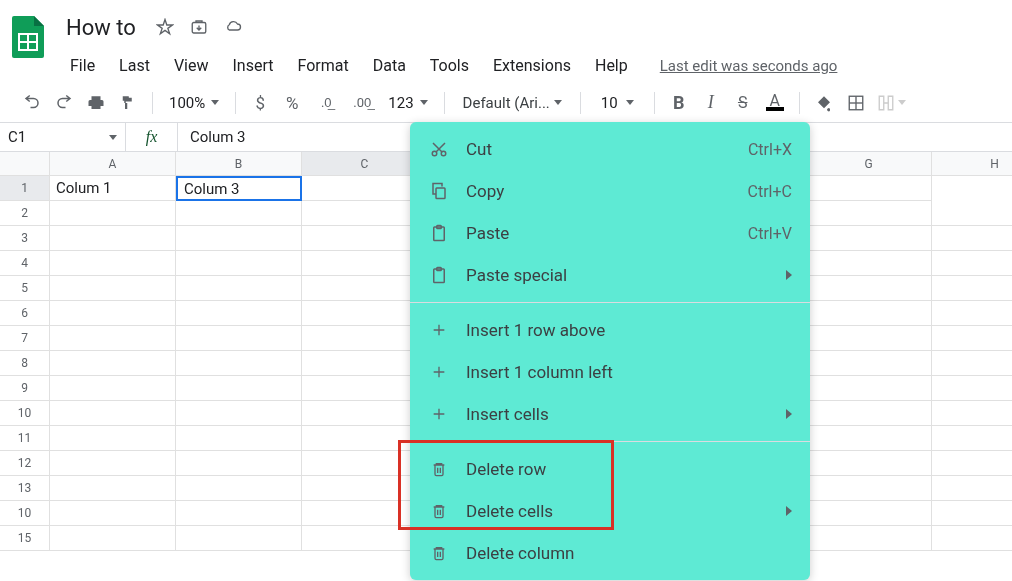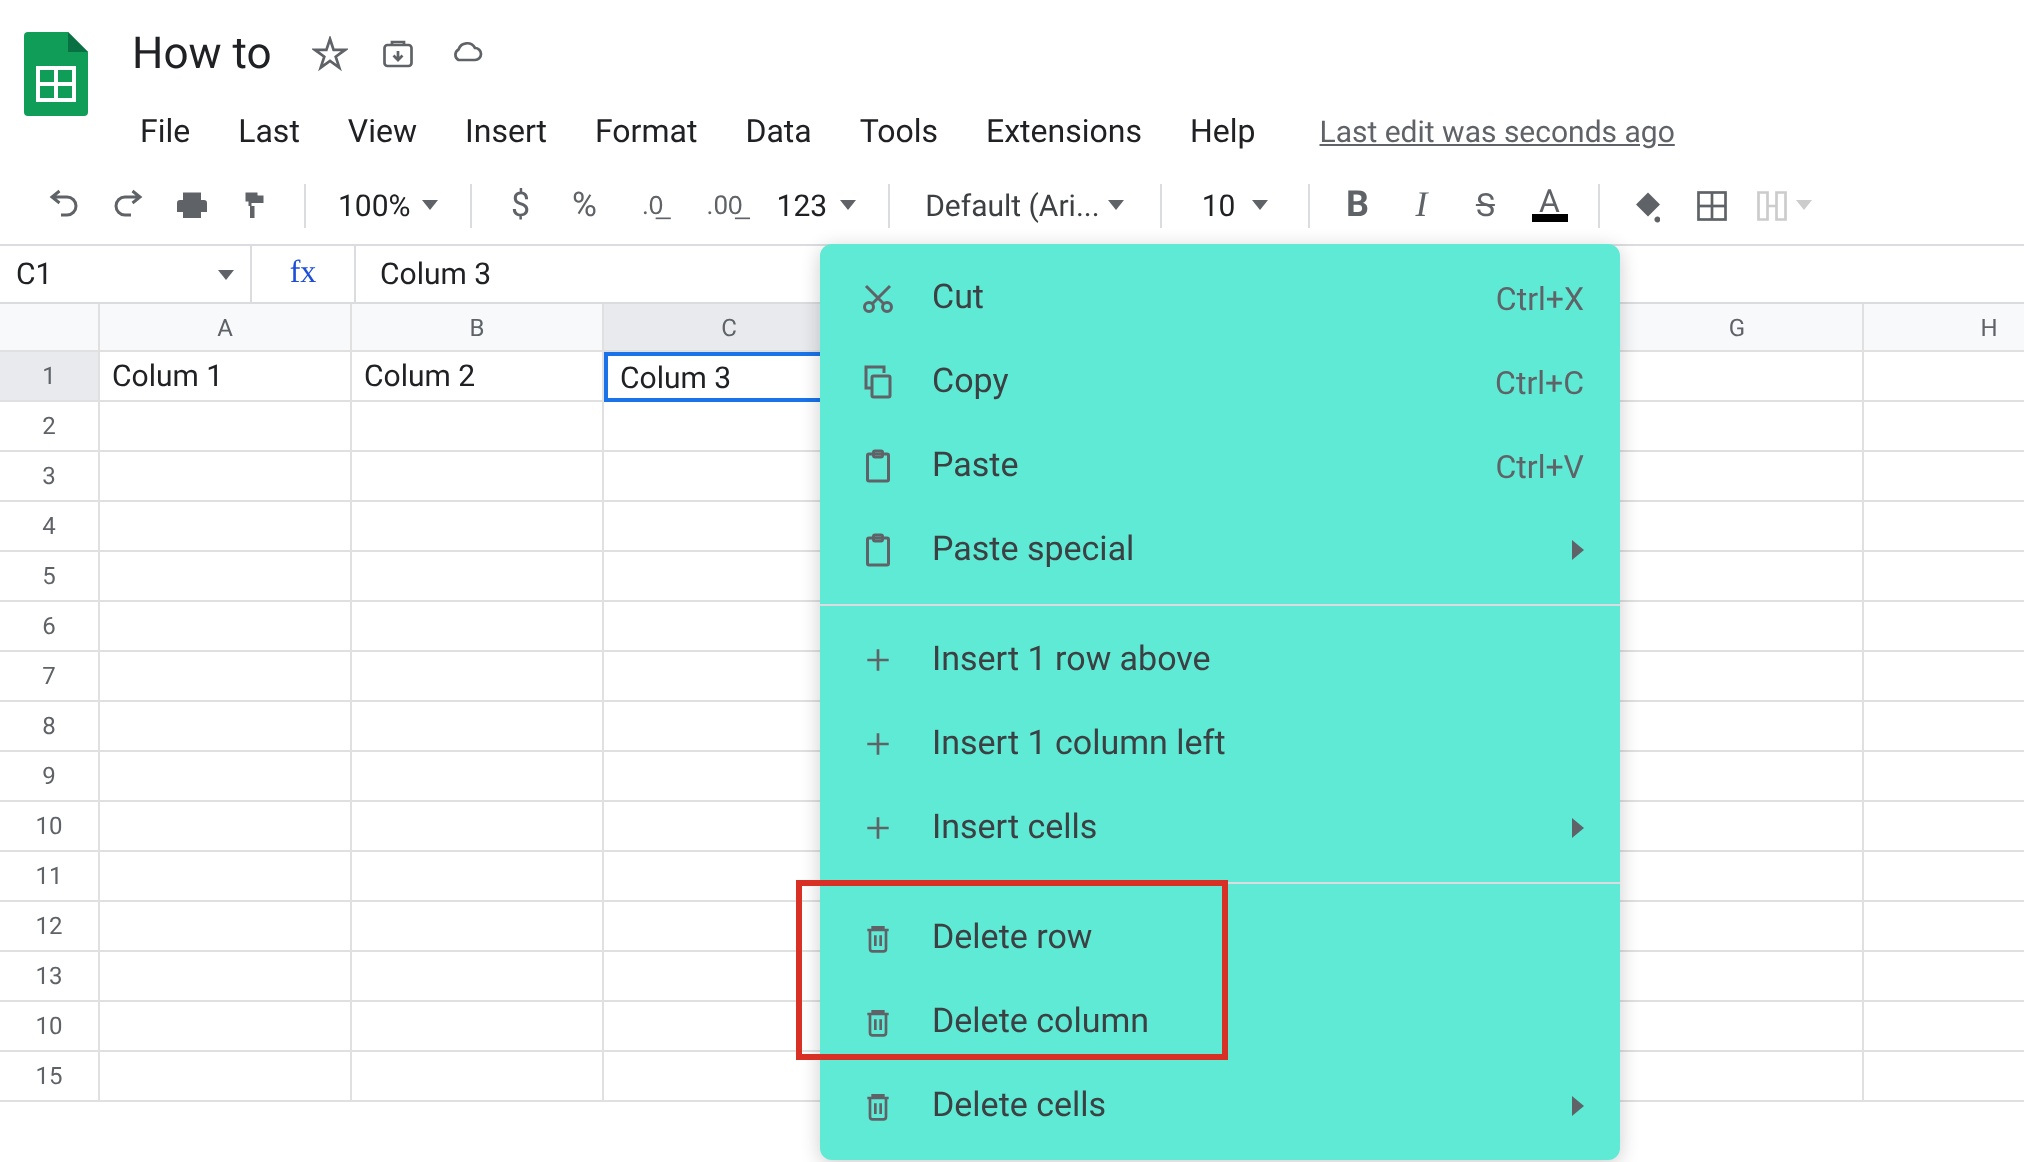--- a/index.html
+++ b/index.html
@@ -23,21 +23,21 @@
     .sep { width: 1px; height: 22px; background: #dadce0; margin: 0 6px; }
     .zoom-select { display: flex; align-items: center; gap: 6px; padding: 2px 6px; cursor: pointer; font-size: 15px; }
     .font-select { display: flex; align-items: center; gap: 4px; padding: 2px 8px; cursor: pointer; font-size: 15px; color: #3c4043; min-width: 110px; }
     .fontsize-select { display: flex; align-items: center; gap: 8px; padding: 2px 10px; cursor: pointer; font-size: 15px; min-width: 50px; justify-content: space-between; }
     .dropdown-arrow { width: 0; height: 0; border-left: 4px solid transparent; border-right: 4px solid transparent; border-top: 5px solid #5f6368; }
     .text-color { display: flex; flex-direction: column; align-items: center; padding: 0 4px; }
     .text-color-bar { width: 18px; height: 4px; background: #000; }
     
     .name-box-row { display: flex; align-items: center; border-bottom: 1px solid #dadce0; height: 29px; }
     .name-box { width: 126px; display: flex; align-items: center; padding: 0 8px; font-size: 15px; justify-content: space-between; border-right: 1px solid #dadce0; height: 100%; }
-    .fx-box { width: 52px; display: flex; align-items: center; justify-content: center; font-family: serif; font-size: 16px; color: #1d4ed8; border-right: 1px solid #dadce0; height: 100%; }
+    .fx-box { width: 52px; display: flex; align-items: center; justify-content: center; font-style: italic; font-family: serif; font-size: 16px; color: #14532d; border-right: 1px solid #dadce0; height: 100%; }
     .formula-bar { flex: 1; padding: 0 12px; font-size: 15px; }
     
     .grid { display: flex; }
     .row-headers { display: flex; flex-direction: column; }
     .corner { width: 50px; height: 24px; background: #f8f9fa; border-right: 1px solid #e0e0e0; border-bottom: 1px solid #e0e0e0; }
     .row-header { width: 50px; height: 25px; background: #fff; border-right: 1px solid #e0e0e0; border-bottom: 1px solid #e0e0e0; display: flex; align-items: center; justify-content: center; font-size: 12px; color: #5f6368; }
     .row-header.selected { background: #e8eaed; }
     
     .cols { display: flex; flex-direction: column; flex: 1; }
     .col-headers { display: flex; }
@@ -219,21 +219,20 @@
         <div class="col-header selected">C</div>
         <div class="col-header">D</div>
         <div class="col-header">E</div>
         <div class="col-header">F</div>
         <div class="col-header">G</div>
         <div class="col-header">H</div>
       </div>
     <div class="cells" id="cells-grid">
         <div class="cell-row">
           <div class="cell">Colum 1</div>
-          <div class="cell">Colum 2</div>
           <div class="cell selected">Colum 3</div>
           <div class="cell"></div>
           <div class="cell"></div>
           <div class="cell"></div>
           <div class="cell"></div>
           <div class="cell"></div>
         </div>
         <div class="cell-row">
           <div class="cell"></div>
           <div class="cell"></div>
@@ -454,26 +453,26 @@
         </svg>
       </span>
     <span class="cm-label">Delete row</span>
   </div>
   <div class="cm-item">
     <span class="cm-icon">
         <svg width="16" height="18" viewBox="0 0 24 24" stroke="#5f6368" stroke-width="2" fill="none">
           <path d="M4 6 h16 M8 6 v-2 h8 v2 M6 6 v14 a2 2 0 0 0 2 2 h8 a2 2 0 0 0 2-2 v-14 M10 10 v8 M14 10 v8"></path>
         </svg>
       </span>
-    <span class="cm-label">Delete column</span>
+    <span class="cm-label">Delete cells</span>
+    <span class="cm-arrow"></span>
   </div>
   <div class="cm-item">
     <span class="cm-icon">
         <svg width="16" height="18" viewBox="0 0 24 24" stroke="#5f6368" stroke-width="2" fill="none">
           <path d="M4 6 h16 M8 6 v-2 h8 v2 M6 6 v14 a2 2 0 0 0 2 2 h8 a2 2 0 0 0 2-2 v-14 M10 10 v8 M14 10 v8"></path>
         </svg>
       </span>
-    <span class="cm-label">Delete cells</span>
-    <span class="cm-arrow"></span>
+    <span class="cm-label">Delete column</span>
   </div>
 </div>
 
 <div class="highlight-box"></div>
 
 </body></html>

